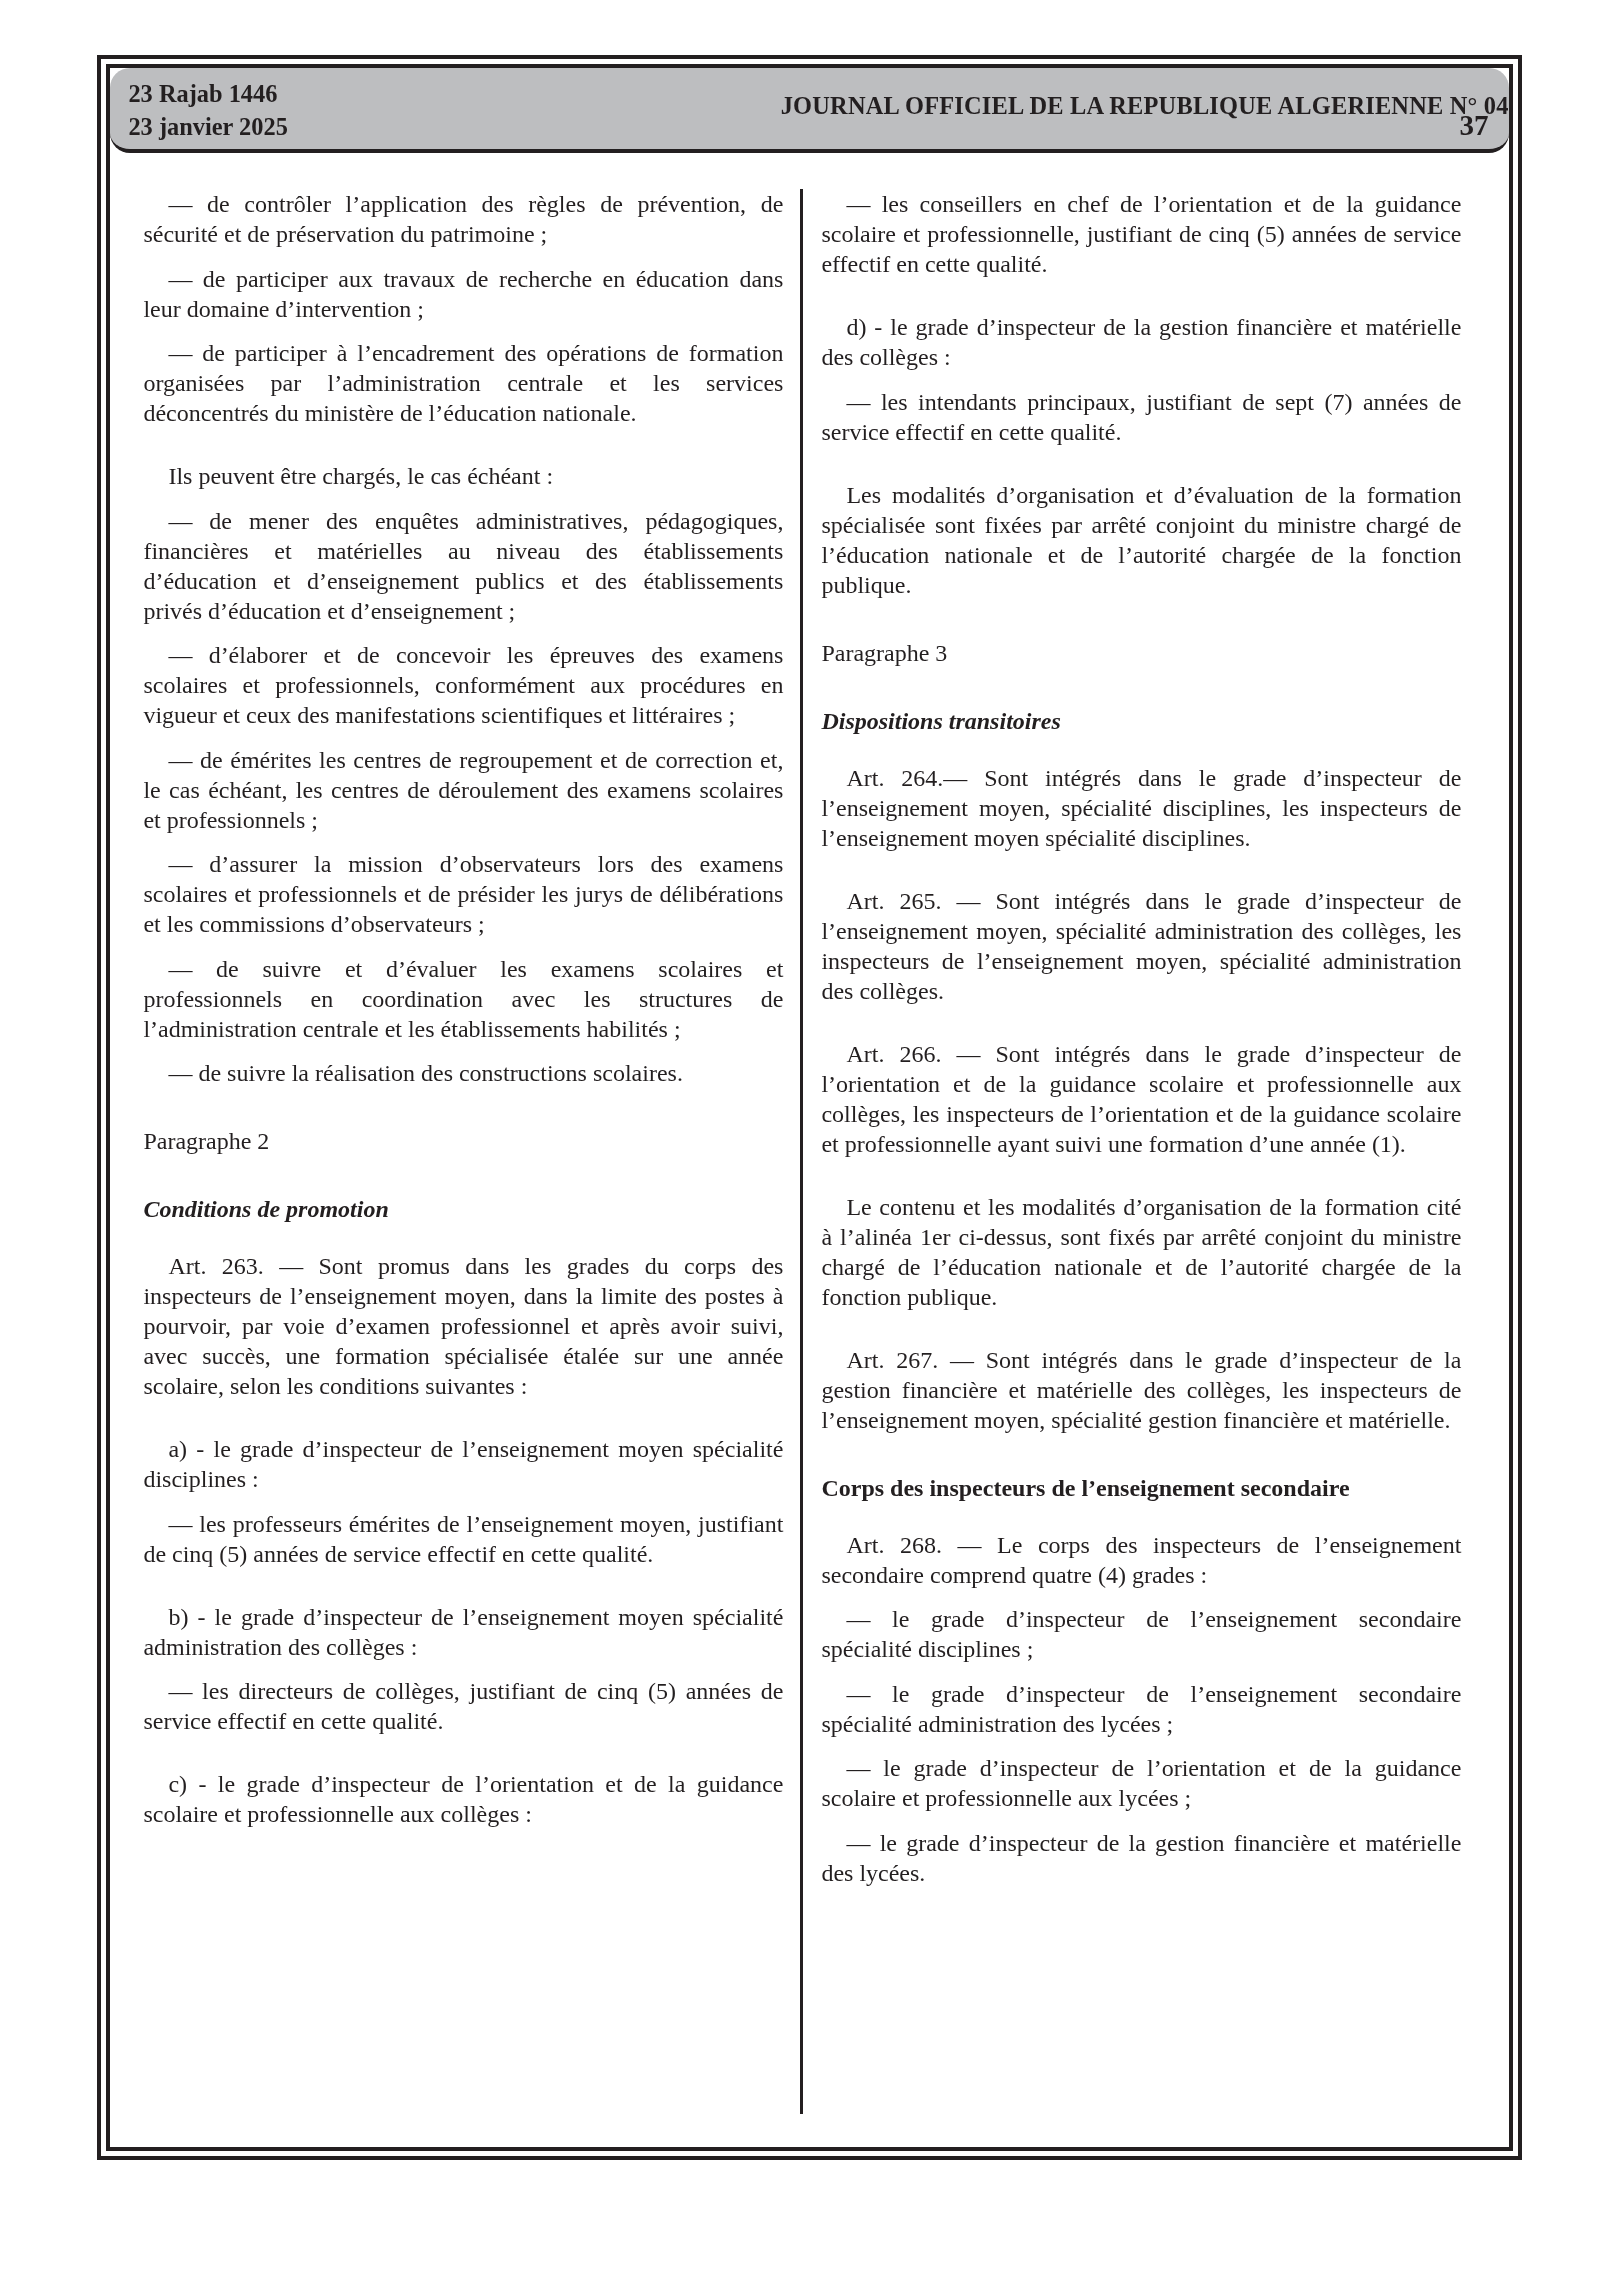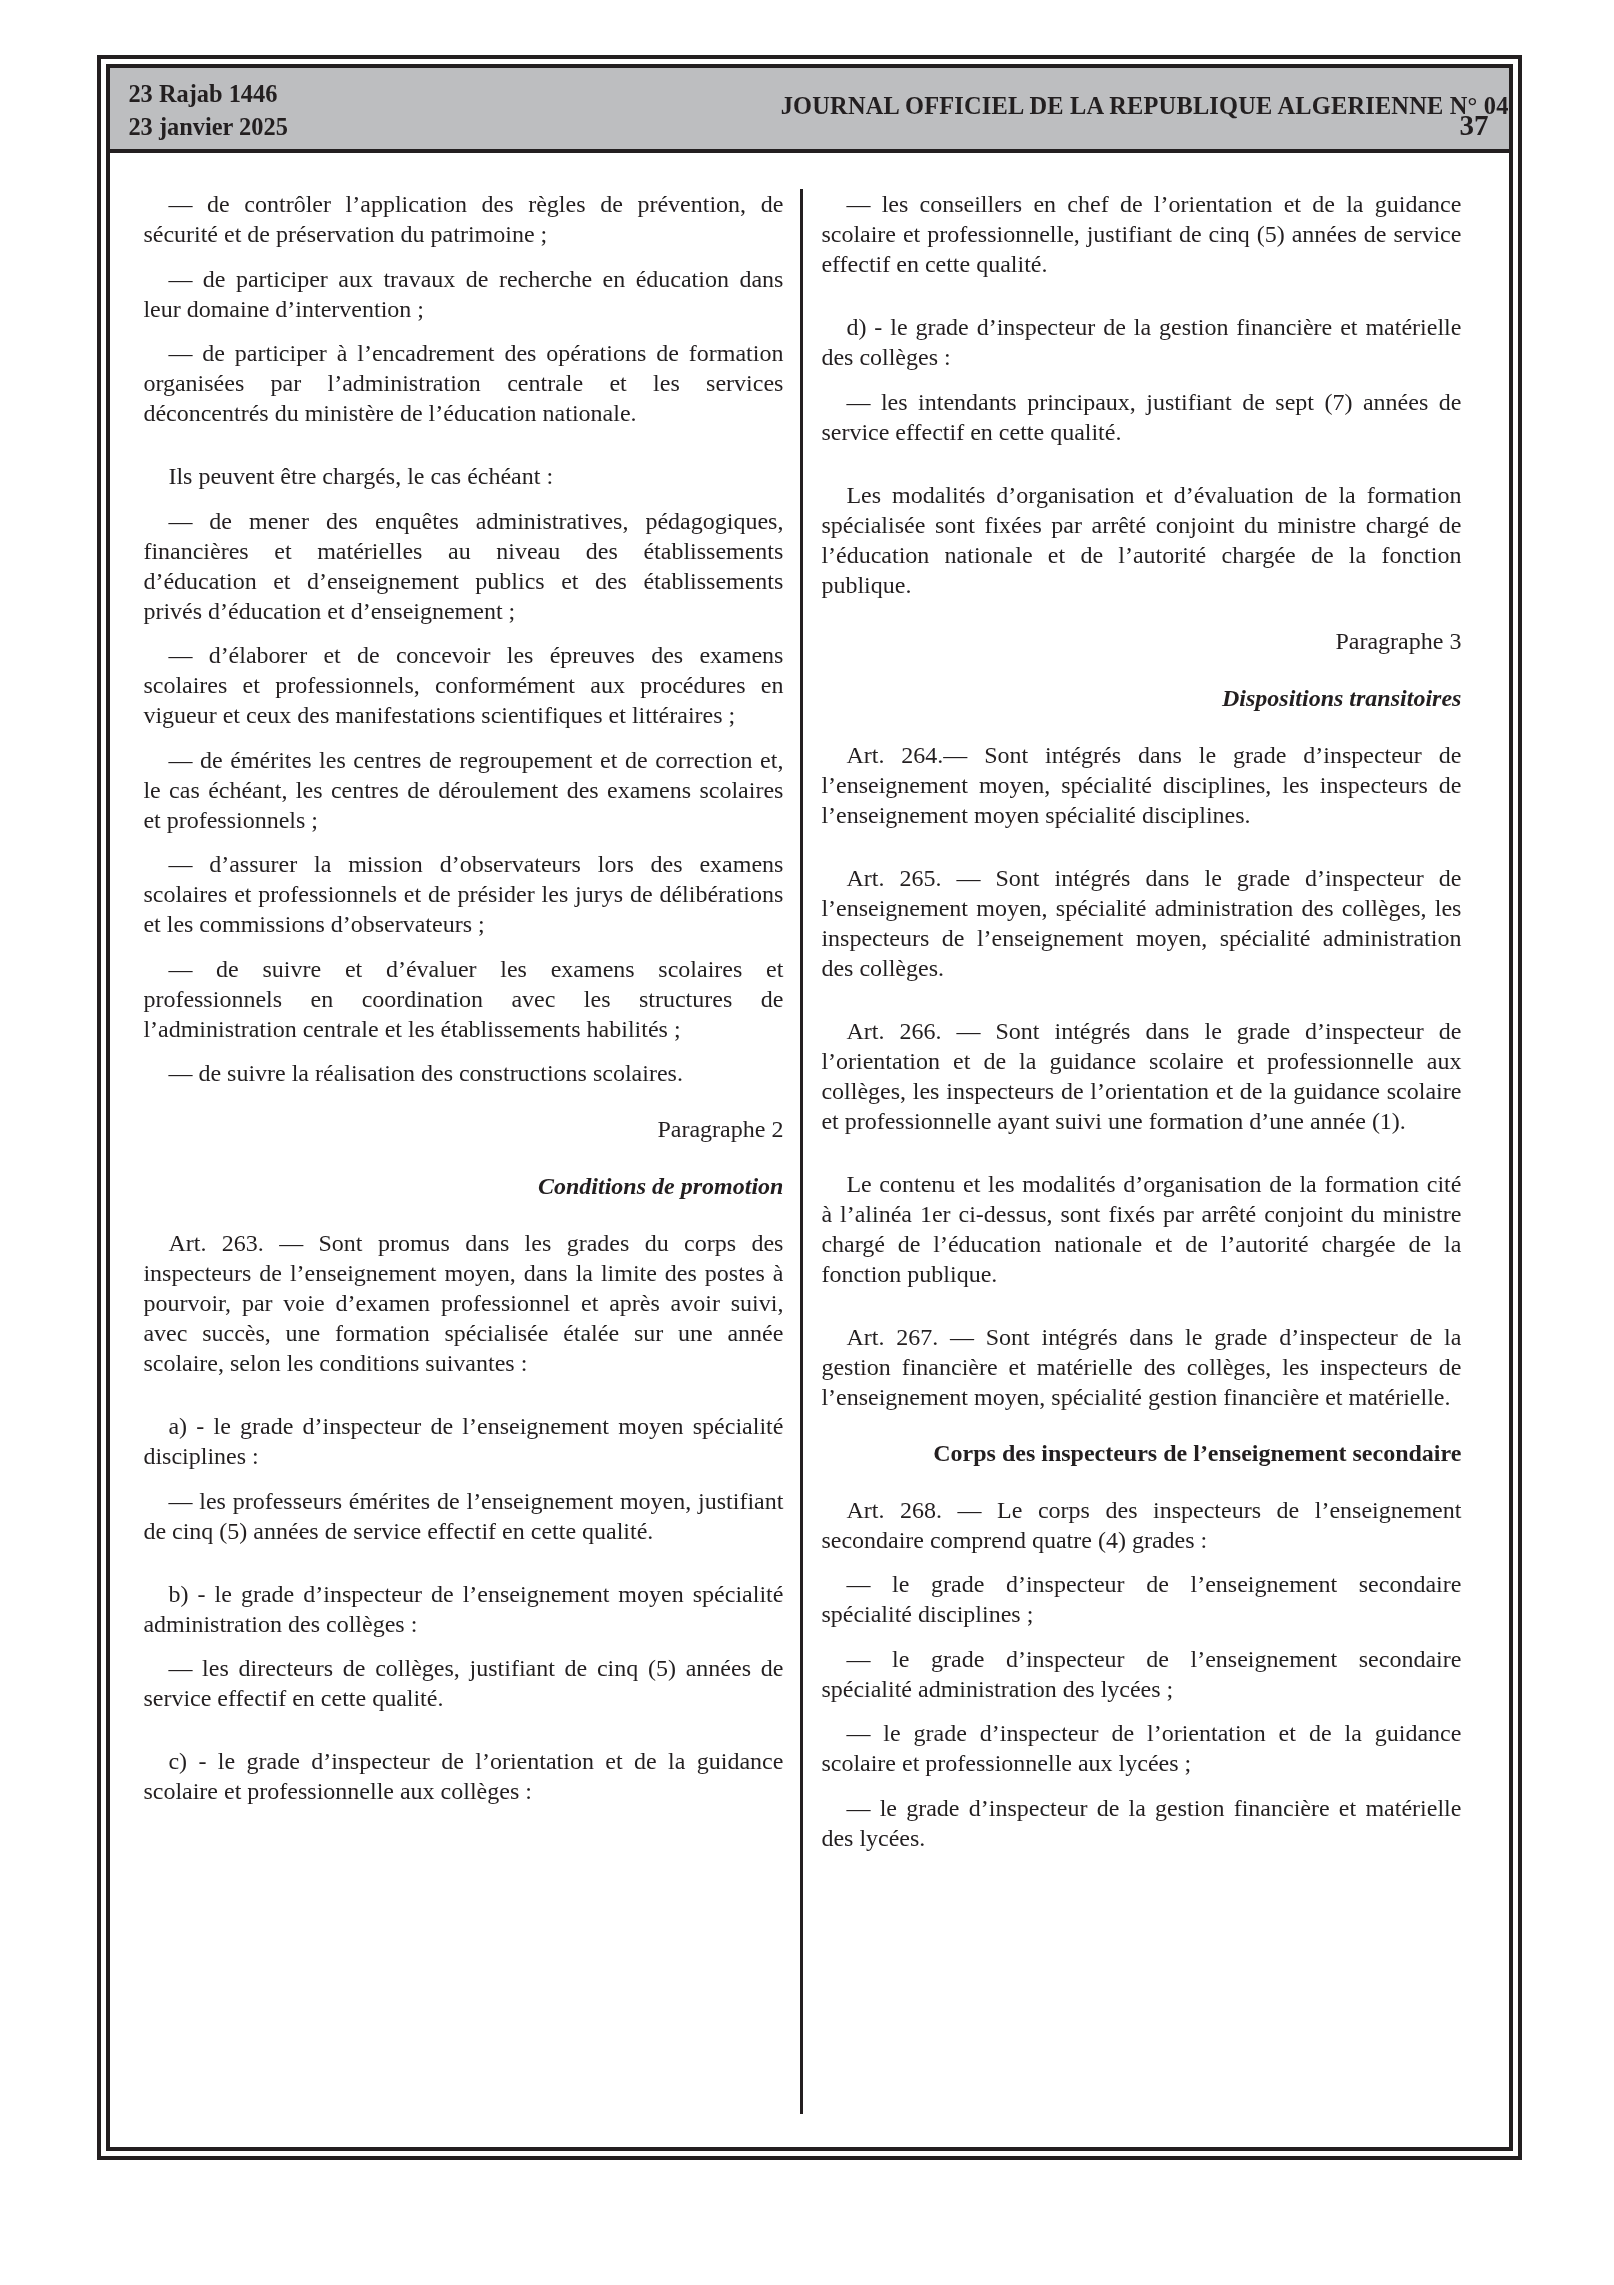--- a/index.html
+++ b/index.html
@@ -5,35 +5,35 @@
   html, body { margin: 0; padding: 0; background: #ffffff; }
   body { width: 1615px; height: 2285px; position: relative; overflow: hidden;
          font-family: "Liberation Serif", "DejaVu Serif", serif; color: #231f20; }
 
   .outer-frame { position: absolute; left: 97px; top: 55px; width: 1425px; height: 2105px;
                  border: 4.5px solid #231f20; box-sizing: border-box; }
   .inner-frame { position: absolute; left: 5.4px; top: 5.4px; right: 5.4px; bottom: 5.4px;
                  border: 4.5px solid #231f20; box-sizing: border-box; }
 
   .header { position: absolute; left: 0; top: 0; right: 0; height: 85px;
-            background: #bdbec0; border-bottom: 4.5px solid #231f20; box-sizing: border-box; }
+            background: #bdbec0; border-bottom: 4.5px solid #231f20; box-sizing: border-box; border-radius: 20px; }
   .header .date { position: absolute; left: 18px; top: 9px; font-weight: bold; font-size: 24.4px; line-height: 33px; }
   .header .title { position: absolute; left: 0; right: 0; top: 23.5px; text-align: right;
                    font-weight: bold; font-size: 24.4px; letter-spacing: 0.2px; }
   .header .page-num { position: absolute; right: 20px; top: 41px; font-weight: bold; font-size: 29px; }
 
   .columns { position: absolute; top: 121px; left: 33px; right: 33px; bottom: 25px; }
   .col { position: absolute; top: 0; width: 640px; font-size: 24px; line-height: 30px; }
   .col.left { left: 0; }
   .col.right { left: 678px; }
   .divider { position: absolute; left: 657px; top: 0; width: 2.7px; height: 1925px; background: #231f20; }
 
   .p { margin: 0 0 14.5px 0; text-align: justify; text-indent: 25px; hyphens: none; }
   .p.gap { margin-top: 33px; }
-  .heading { text-align: right; margin: 26px 0 27px 0; text-indent: 0; }
+  .heading { text-align: left; margin: 38px 0 27px 0; text-indent: 0; }
   .heading.italic { font-style: italic; font-weight: bold; }
   .heading.bold { font-weight: bold; }
 </style>
 </head>
 <body>
 
 <div class="outer-frame">
   <div class="inner-frame">
 
     <div class="header">

